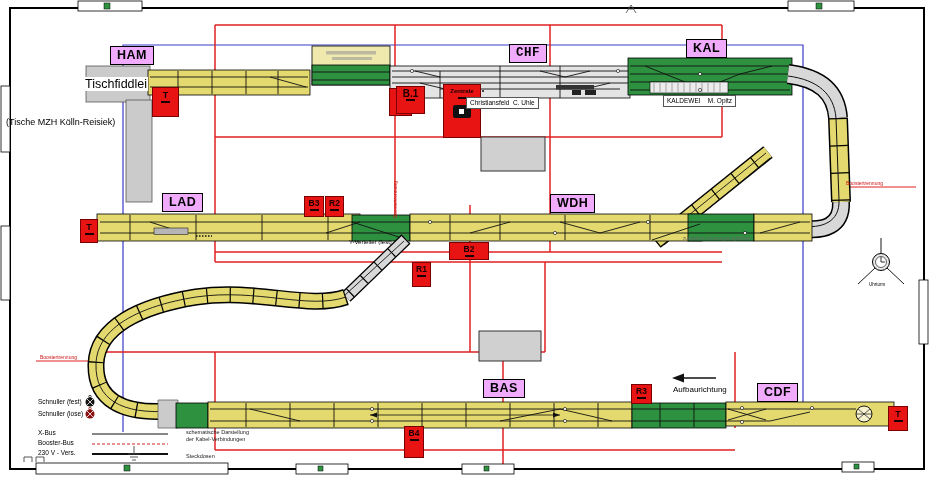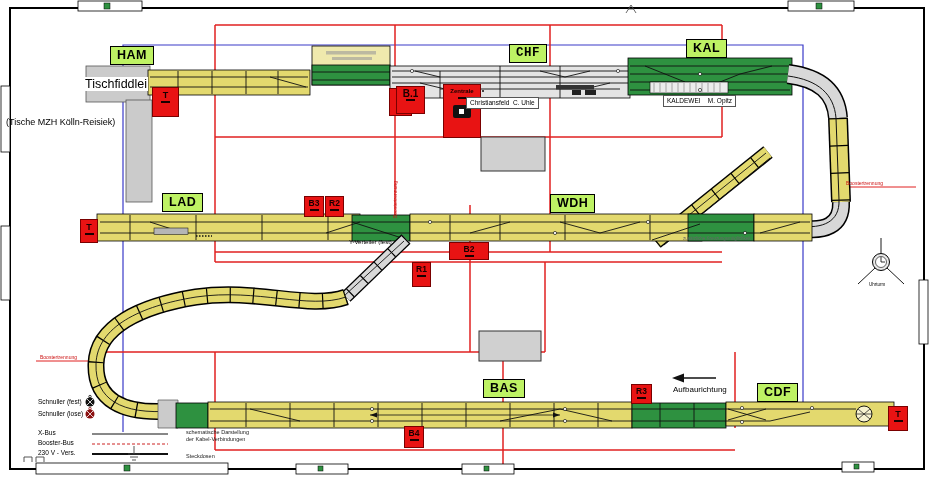--- a/index.html
+++ b/index.html
@@ -1,20 +1,20 @@
 <!DOCTYPE html>
 <html><head>
 <meta charset="utf-8">
 <style>
   html,body{margin:0;padding:0;background:#fff;}
   #stage{position:relative;width:929px;height:477px;background:#fff;overflow:hidden;
          font-family:"Liberation Sans",sans-serif;color:#000;}
   #plan-svg{position:absolute;left:0;top:0;}
   .abs{position:absolute;}
-  .stn{position:absolute;background:#bef264;border:1.6px solid #000;font-weight:bold;
+  .stn{position:absolute;background:#f0abfc;border:1.6px solid #000;font-weight:bold;
        font-size:12.5px;line-height:15px;padding:1px 6px;letter-spacing:.5px;}
   .rbox{position:absolute;background:#e81313;border:1px solid #7a0000;text-align:center;
         font-weight:bold;color:#1a0000;box-sizing:border-box;}
   .rb-l{display:block;font-size:8.5px;line-height:9px;margin-top:2px;}
   .rb-u{display:block;width:9px;height:1.5px;background:#1a0000;margin:1px auto 0;}
   .tb-l{display:block;font-size:9px;line-height:9px;margin-top:3px;}
   .wlabel{position:absolute;background:#fff;border:1px solid #555;font-size:6.5px;
           line-height:8px;padding:1px 3px;white-space:pre;}
   .tiny{position:absolute;font-size:5px;line-height:6px;white-space:nowrap;}
   .red-t{color:#cc1111;}
@@ -361,21 +361,21 @@
   <span class="rb-u"></span>
 </div>
 <div class="rbox" style="left:412px;top:262px;width:19px;height:25px;">
   <span class="rb-l">R1</span>
   <span class="rb-u"></span>
 </div>
 <div class="rbox" style="left:631px;top:384px;width:21px;height:20px;">
   <span class="rb-l">R3</span>
   <span class="rb-u"></span>
 </div>
-<div class="rbox" style="left:404px;top:426px;width:20px;height:22px;">
+<div class="rbox" style="left:404px;top:426px;width:20px;height:32px;">
   <span class="rb-l">B4</span>
   <span class="rb-u"></span>
 </div>
 
 <div class="wlabel" style="left:466px;top:97px;">Christiansfeld  C. Uhle</div>
 <div class="wlabel" style="left:663px;top:95px;">KALDEWEI    M. Opitz</div>
 
 <div class="abs" style="left:84px;top:77px;font-size:12.5px;background:#fff;padding:0 1px;">Tischfiddlei</div>
 <div class="abs" style="left:6px;top:117px;font-size:9px;">(Tische MZH Kölln-Reisiek)</div>
 <div class="tiny" style="left:349px;top:239px;font-size:6px;">Y-Verteiler (fest)</div>

